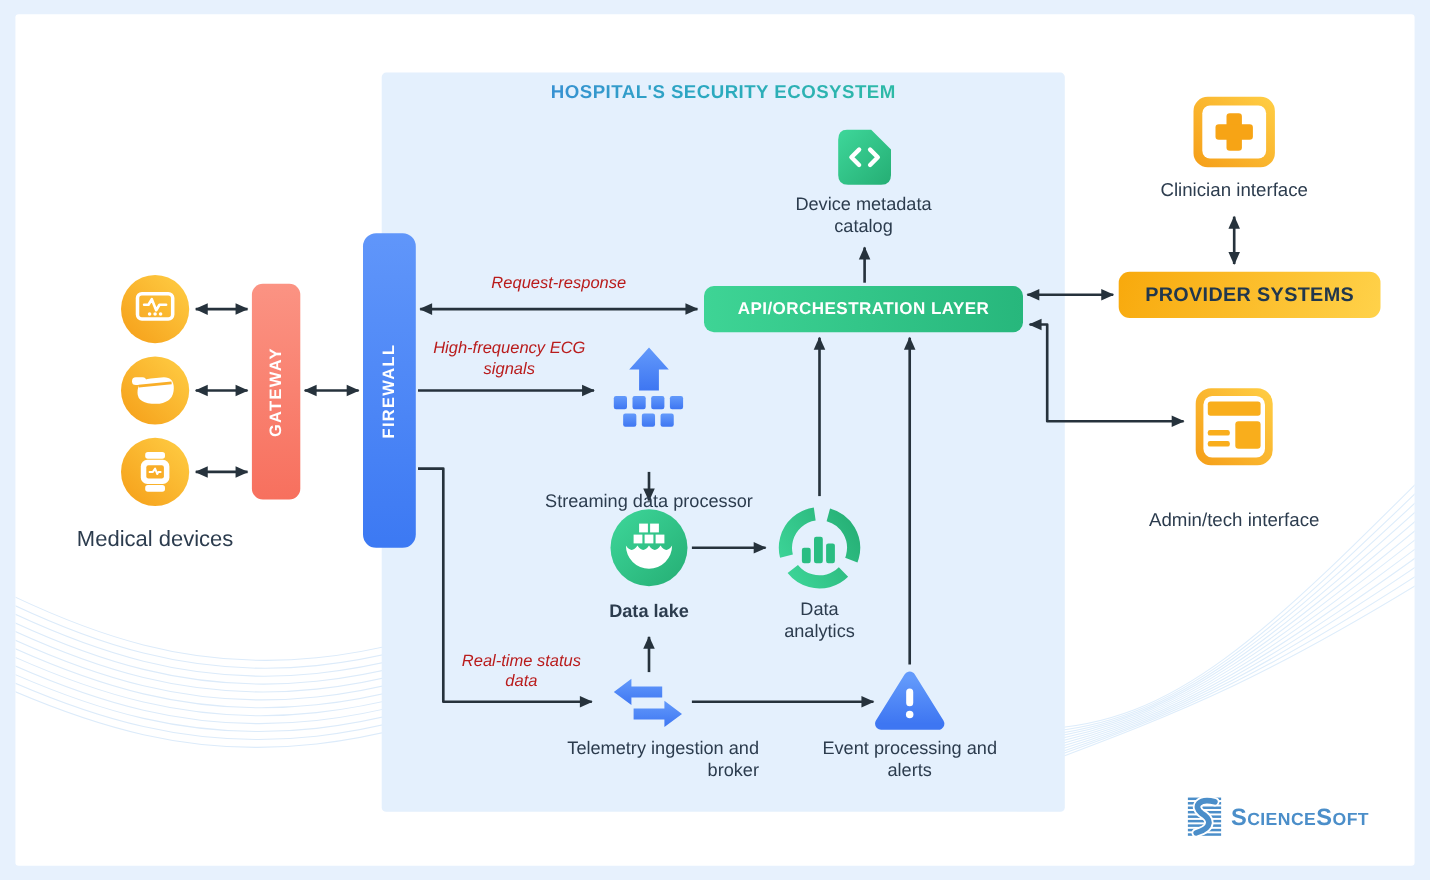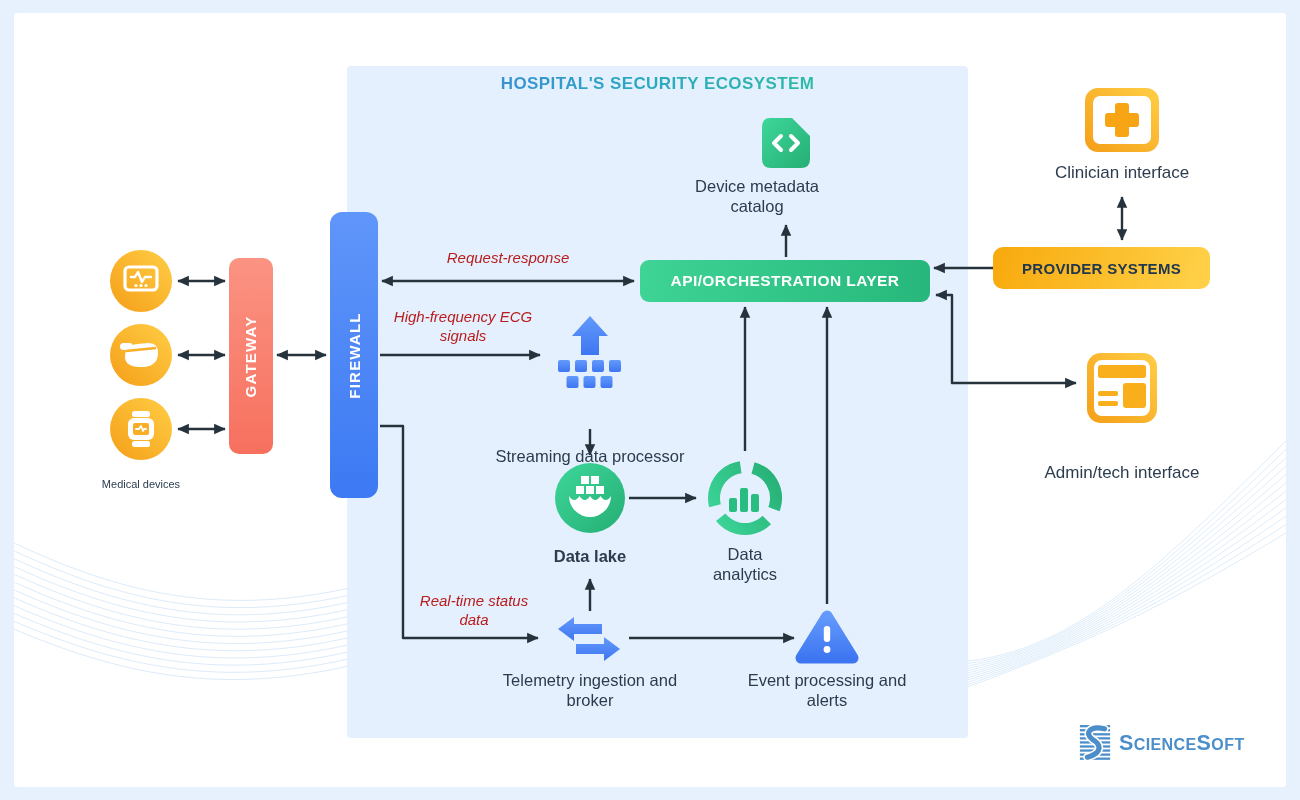--- a/index.html
+++ b/index.html
@@ -51,23 +51,23 @@
   .vtext{
     transform:rotate(-90deg);white-space:nowrap;
     font-size:15px;letter-spacing:1.2px;font-weight:700;color:#fff;
   }
   .api{
     left:640px;top:260px;width:290px;height:42px;border-radius:9px;
     background:linear-gradient(90deg,#3ED495 0%,#27B77C 100%);
     font-size:15.5px;letter-spacing:.4px;
   }
   .provider{
-    left:993px;top:247px;width:217px;height:42px;border-radius:10px;
+    left:1017px;top:247px;width:238px;height:42px;border-radius:10px;
     background:linear-gradient(110deg,#F8A90C 0%,#FFD24A 100%);
-    color:#21374D;font-size:15px;letter-spacing:.3px;
+    color:#21374D;font-size:18px;letter-spacing:.3px;
   }
   .logo{
     position:absolute;left:1078px;top:724px;z-index:5;
     display:flex;align-items:center;gap:7px;
   }
   .logo-text{display:flex;align-items:baseline;color:#4B8EC9;font-weight:700;letter-spacing:.4px;}
   .lg-big{font-size:21.5px;}
   .lg-small{font-size:16px;}
 </style>
 </head>
@@ -246,29 +246,29 @@
 <div class="box firewall">
   <span class="vtext">FIREWALL</span>
 </div>
 <div class="box api">
   <span>API/ORCHESTRATION LAYER</span>
 </div>
 <div class="box provider">
   <span>PROVIDER SYSTEMS</span>
 </div>
 
-<div class="lbl" style="left:41px;top:478px;width:200px;font-size:11px;">Medical devices</div>
+<div class="lbl" style="left:41px;top:478px;width:200px;font-size:20px;">Medical devices</div>
 <div class="lbl it" style="left:398px;top:249px;width:220px;">Request-response</div>
 <div class="lbl it" style="left:393px;top:308px;width:140px;">High-frequency ECG signals</div>
 <div class="lbl it" style="left:404px;top:592px;width:140px;">Real-time status data</div>
-<div class="lbl" style="left:672px;top:176px;width:170px;text-align:center;">Device metadata catalog</div>
+<div class="lbl" style="left:700px;top:176px;width:170px;text-align:center;">Device metadata catalog</div>
 <div class="lbl" style="left:465px;top:402px;width:250px;margin-top:44px;">Streaming data processor</div>
 <div class="lbl" style="left:520px;top:546px;width:140px;font-weight:bold;">Data lake</div>
 <div class="lbl" style="left:695px;top:544px;width:100px;">Data analytics</div>
-<div class="lbl" style="left:490px;top:670px;width:200px;">Telemetry ingestion and broker</div>
+<div class="lbl" style="left:490px;top:670px;width:200px;text-align:right;">Telemetry ingestion and broker</div>
 <div class="lbl" style="left:727px;top:670px;width:200px;">Event processing and alerts</div>
 <div class="lbl" style="left:1022px;top:162px;width:200px;font-size:17px;">Clinician interface</div>
 <div class="lbl" style="left:1022px;top:430px;width:200px;font-size:17px;margin-top:32px;">Admin/tech interface</div>
 
 <div class="logo">
   <svg width="34" height="38" viewBox="0 0 36 40">
     <g fill="#4B8EC9">
       <rect x="2" y="1" width="32" height="2.4"></rect>
         <rect x="2" y="5.3" width="32" height="2.4"></rect>
       <rect x="2" y="9.6" width="32" height="2.4"></rect>

